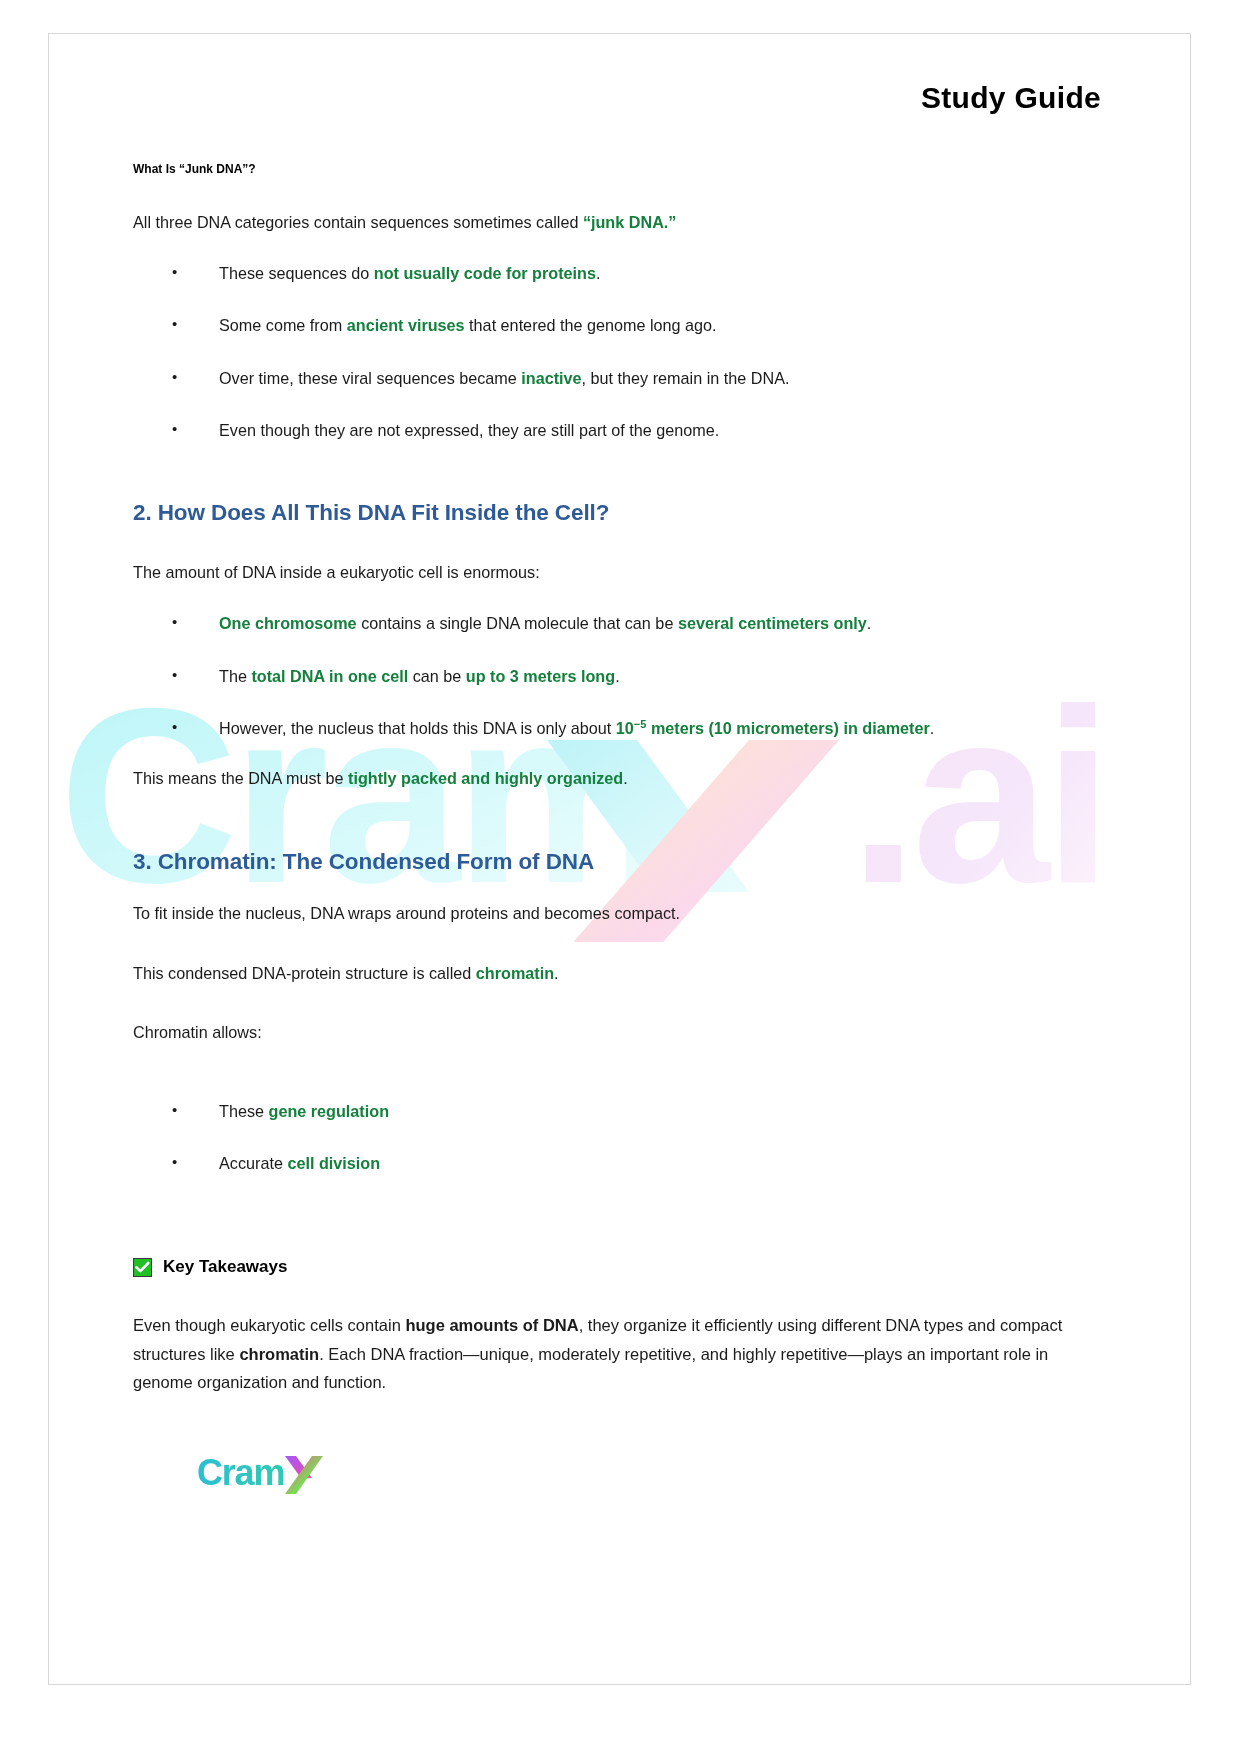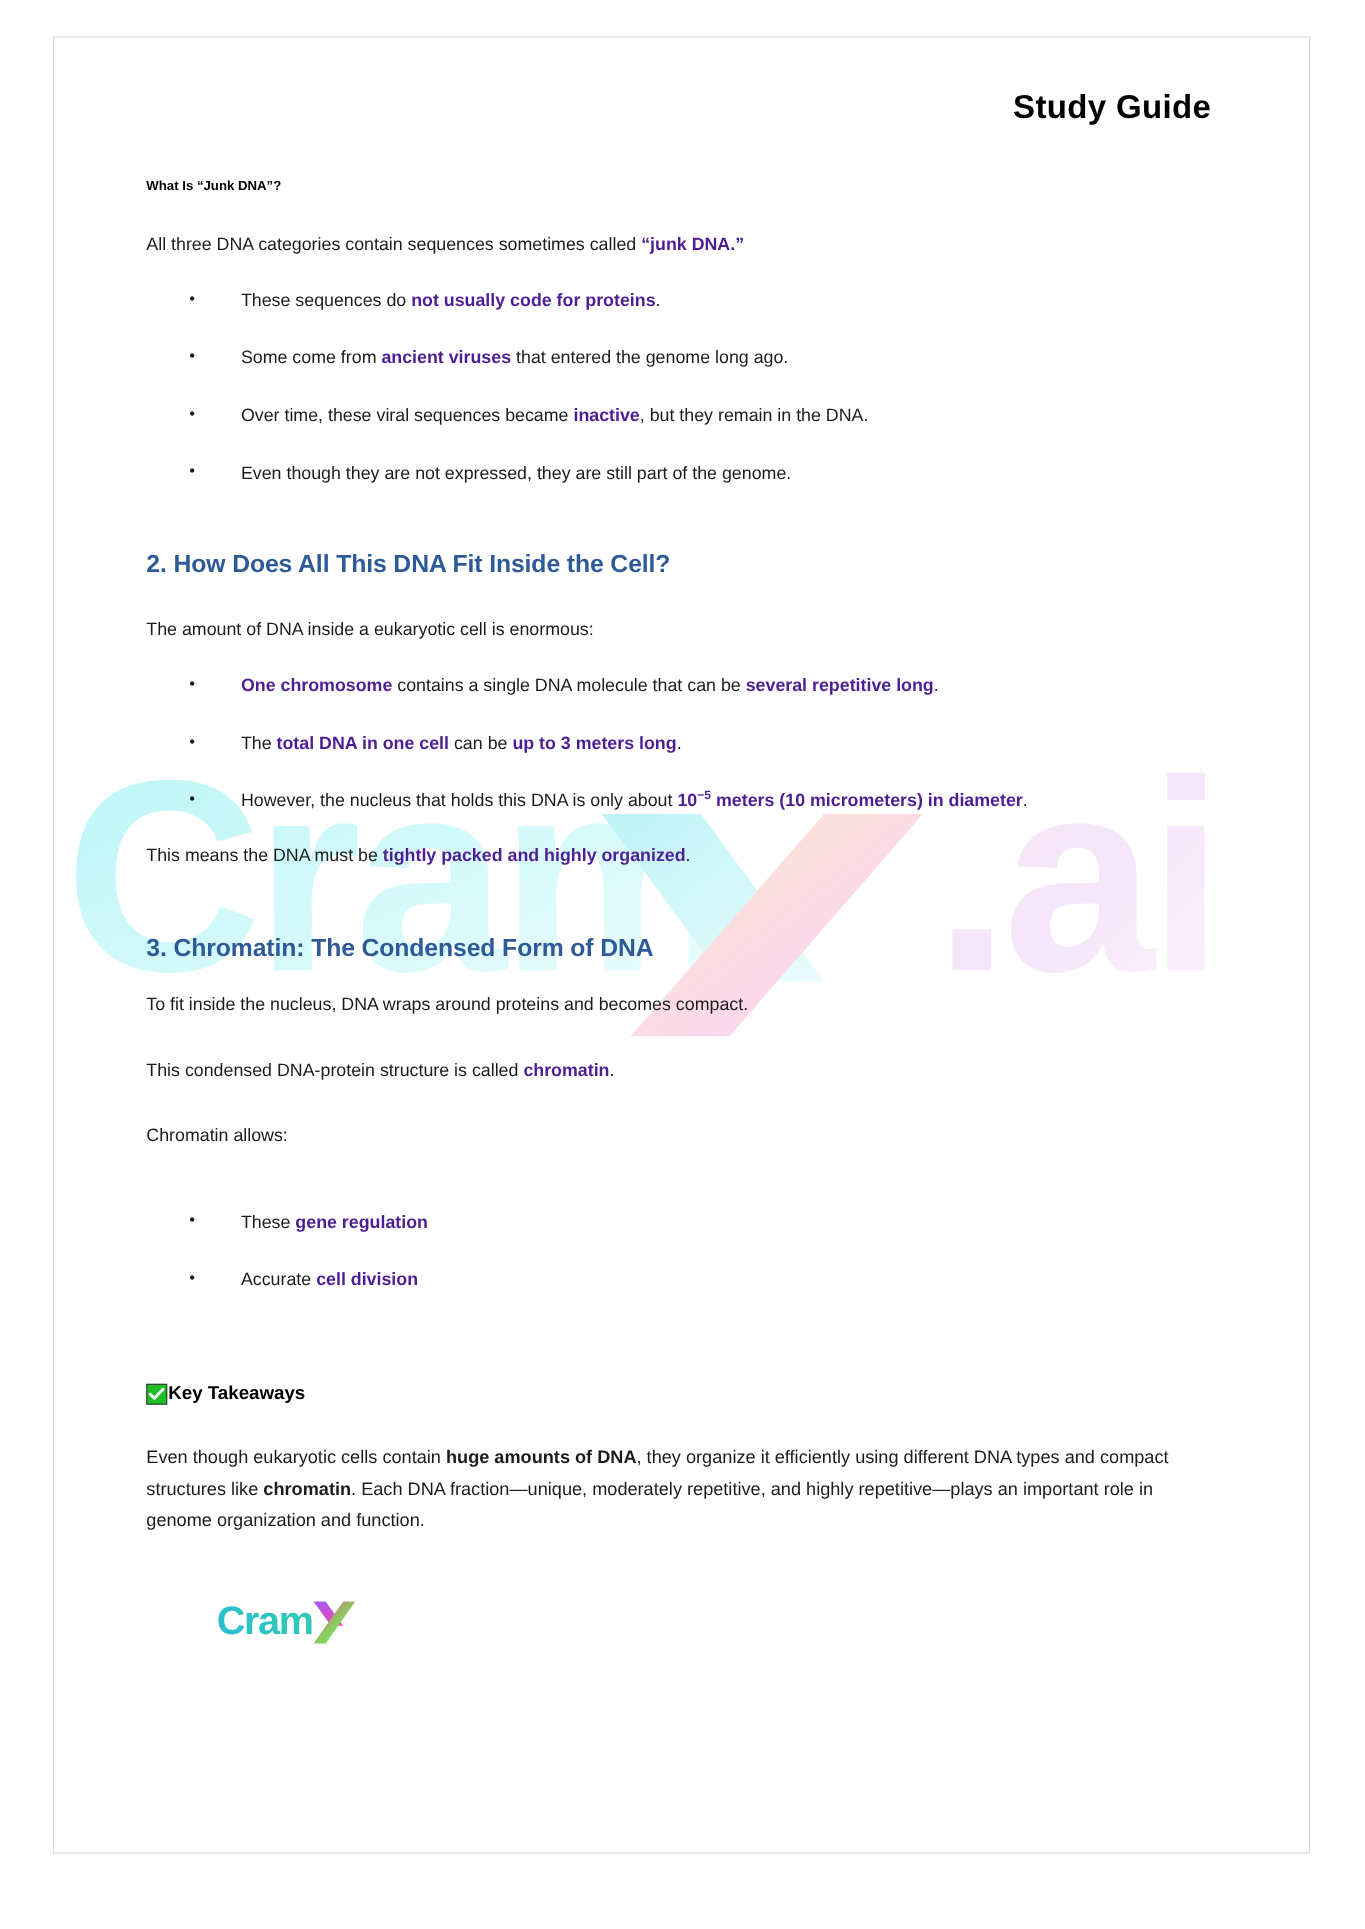--- a/index.html
+++ b/index.html
@@ -72,21 +72,21 @@
     letter-spacing: -0.1px;
   }
 
   
   p.para {
     font-size: 16.2px;
     line-height: 1.55;
     color: #1b1b1b;
     margin: 0;
   }
-  p.para b, li b, .sub-head b { font-weight: bold; color: #4c1d95; }
+  p.para b, li b, .sub-head b { font-weight: bold; color: #15803d; }
 
   
   ul.bullets {
     list-style: none;
     margin: 0;
     padding: 0;
   }
   ul.bullets > li {
     position: relative;
     font-size: 16.2px;
@@ -114,21 +114,21 @@
   sup.exp {
     font-size: 0.68em;
     vertical-align: super;
     line-height: 0;
   }
 
   
   .takeaway-head {
     display: flex;
     align-items: center;
-    gap: 1px;
+    gap: 11px;
     margin: 0;
   }
   .check-box {
     width: 19px;
     height: 19px;
     background: #21bf26;
     border: 1px solid #3a3a3a;
     box-sizing: border-box;
     display: inline-flex;
     align-items: center;
@@ -220,21 +220,21 @@
 
     <div class="blue-head">2. How Does All This DNA Fit Inside the Cell?</div>
 
     <div class="gap-md"></div>
 
     <p class="para">The amount of DNA inside a eukaryotic cell is enormous:</p>
 
     <div class="gap-sm"></div>
 
     <ul class="bullets">
-      <li><b>One chromosome</b><span> contains a single DNA molecule that can be </span><b>several repetitive long</b><span>.</span></li>
+      <li><b>One chromosome</b><span> contains a single DNA molecule that can be </span><b>several centimeters only</b><span>.</span></li>
       <div class="gap-bullet"></div>
       <li><span>The </span><b>total DNA in one cell</b><span> can be </span><b>up to 3 meters long</b><span>.</span></li>
       <div class="gap-bullet"></div>
       <li><span>However, the nucleus that holds this DNA is only about </span><b><span>10</span><sup class="exp">−5</sup><span> meters (10 micrometers) in diameter</span></b><span>.</span></li>
     </ul>
 
     <div class="gap-sm"></div>
 
     <p class="para"><span>This means the DNA must be </span><b>tightly packed and highly organized</b><span>.</span></p>
 

